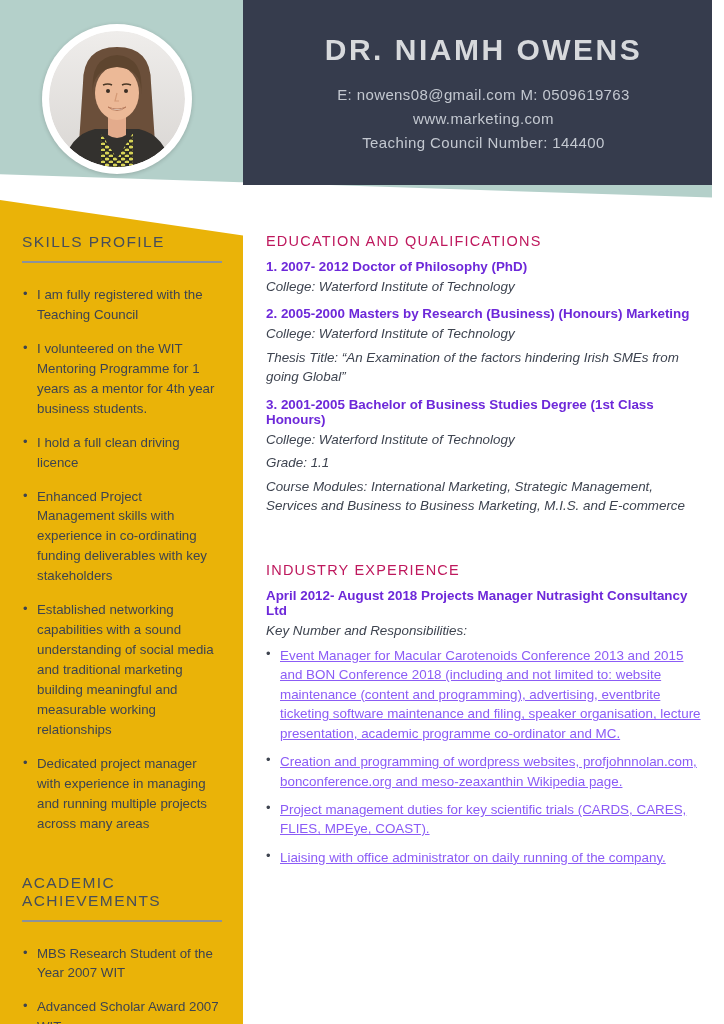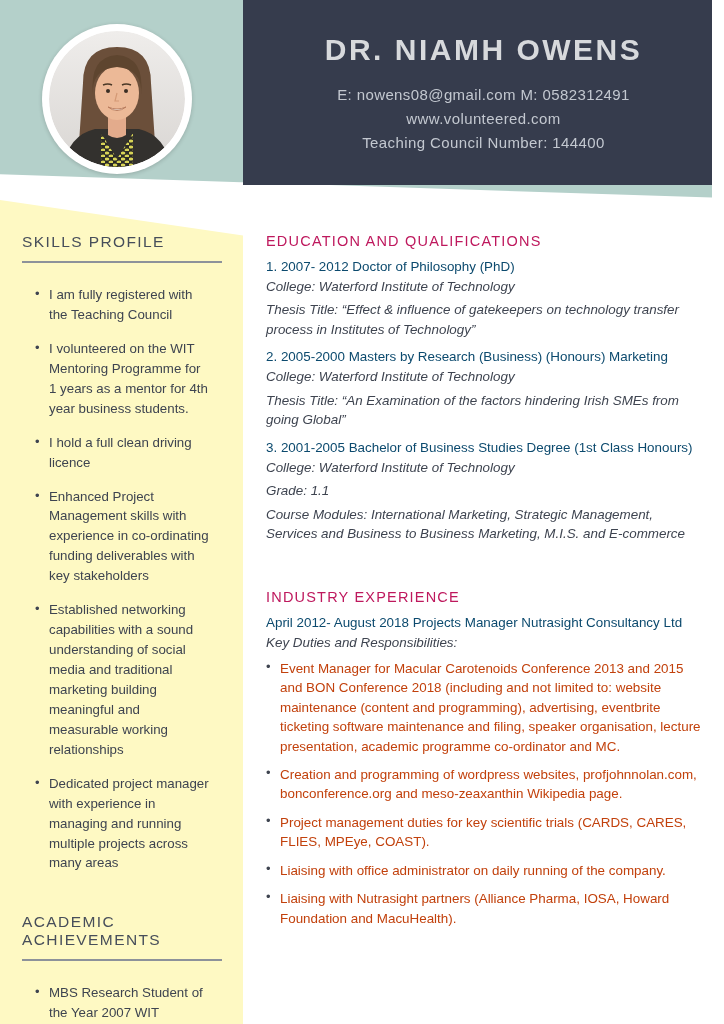--- a/index.html
+++ b/index.html
@@ -61,40 +61,40 @@
     align-items: center;
     justify-content: center;
   }
   .photo-ring svg { border-radius: 50%; display: block; }
 
   
   .sidebar {
     position: absolute;
     left: 0; top: 200px;
     width: 243px; height: 824px;
-    background: #fef9c3;
+    background: #eab308;
     clip-path: polygon(0 0, 100% 4.3%, 100% 100%, 0 100%);
     box-sizing: border-box;
     padding: 33px 21px 0 22px;
   }
   .side-heading {
     font-size: 15.5px;
     font-weight: 400;
     letter-spacing: 1.4px;
     color: #474e5a;
     margin: 0 0 10px 0;
   }
   .side-rule {
     border: none;
     border-top: 2px solid #8d929a;
     margin: 0 0 22px 0;
   }
   .side-list {
     list-style: none;
-    margin: 12px; padding: 0;
+    margin: 0; padding: 0;
   }
   .side-list li {
     position: relative;
     padding-left: 15px;
     font-size: 13.3px;
     line-height: 1.5;
     margin-bottom: 14px;
     color: #3e4450;
   }
   .side-list li::before {
@@ -114,22 +114,22 @@
   }
   .main-heading {
     font-size: 14.5px;
     font-weight: 400;
     letter-spacing: 1.2px;
     color: #be185d;
     margin: 0 0 9px 0;
   }
   .entry-heading {
     font-size: 13.4px;
-    font-weight: normal;
-    color: #0c4a6e;
+    font-weight: bold;
+    color: #6d28d9;
     margin: 10px 0 3px 0;
   }
   .entry-line {
     font-size: 13.4px;
     line-height: 1.45;
     margin: 1px 0 4px 0;
     color: #3e4450;
     font-style: italic;
   }
   .section-gap { margin-top: 46px; }
@@ -137,41 +137,42 @@
     list-style: none;
     margin: 6px 0 0 0;
     padding: 0;
   }
   .main-list li {
     position: relative;
     padding-left: 14px;
     font-size: 13.4px;
     line-height: 1.45;
     margin-bottom: 9px;
-    color: #c2410c;
+    color: #8b5cf6;
+    text-decoration: underline;
   }
   .main-list li::before {
     content: "\2022";
     position: absolute;
     left: 0; top: -1px;
     font-size: 13px;
     color: #3e4450;
   }
 </style>
 </head>
 <body>
 
 <div class="page">
 
   <div class="mint-band"></div>
 
   <div class="navy-header">
     <h1 class="person-name">DR. NIAMH OWENS</h1>
-    <div class="contact-line">E: nowens08@gmail.com M: 0582312491</div>
-    <div class="contact-line">www.volunteered.com</div>
+    <div class="contact-line">E: nowens08@gmail.com M: 0509619763</div>
+    <div class="contact-line">www.marketing.com</div>
     <div class="contact-line">Teaching Council Number: 144400</div>
   </div>
 
   <div class="photo-ring">
     <svg width="136" height="136" viewBox="0 0 136 136">
       <defs>
         <clipPath id="pc">
             <circle cx="68" cy="68" r="68"></circle>
           </clipPath>
         <linearGradient id="bgGrad" x1="0" y1="0" x2="0" y2="1">
@@ -237,45 +238,43 @@
   </aside>
 
   <main class="main-col">
 
     <section>
       <h2 class="main-heading">EDUCATION AND QUALIFICATIONS</h2>
 
       <div>
         <div class="entry-heading">1. 2007- 2012 Doctor of Philosophy (PhD)</div>
         <div class="entry-line">College: Waterford Institute of Technology</div>
-        <div class="entry-line">Thesis Title: “Effect &amp; influence of gatekeepers on technology transfer process in Institutes of Technology”</div>
       </div>
 
       <div>
         <div class="entry-heading">2. 2005-2000 Masters by Research (Business) (Honours) Marketing</div>
         <div class="entry-line">College: Waterford Institute of Technology</div>
         <div class="entry-line">Thesis Title: “An Examination of the factors hindering Irish SMEs from going Global”</div>
       </div>
 
       <div>
         <div class="entry-heading">3. 2001-2005 Bachelor of Business Studies Degree (1st Class Honours)</div>
         <div class="entry-line">College: Waterford Institute of Technology</div>
         <div class="entry-line">Grade: 1.1</div>
         <div class="entry-line">Course Modules: International Marketing, Strategic Management, Services and Business to Business Marketing, M.I.S. and E-commerce</div>
       </div>
     </section>
 
     <section class="section-gap">
       <h2 class="main-heading">INDUSTRY EXPERIENCE</h2>
       <div class="entry-heading">April 2012- August 2018 Projects Manager Nutrasight Consultancy Ltd</div>
-      <div class="entry-line">Key Duties and Responsibilities:</div>
+      <div class="entry-line">Key Number and Responsibilities:</div>
       <ul class="main-list">
         <li>Event Manager for Macular Carotenoids Conference 2013 and 2015 and BON Conference 2018 (including and not limited to: website maintenance (content and programming), advertising, eventbrite ticketing software maintenance and filing, speaker organisation, lecture presentation, academic programme co-ordinator and MC.</li>
         <li>Creation and programming of wordpress websites, profjohnnolan.com, bonconference.org and meso-zeaxanthin Wikipedia page.</li>
         <li>Project management duties for key scientific trials (CARDS, CARES, FLIES, MPEye, COAST).</li>
         <li>Liaising with office administrator on daily running of the company.</li>
-        <li>Liaising with Nutrasight partners (Alliance Pharma, IOSA, Howard Foundation and MacuHealth).</li>
 
       </ul>
     </section>
 
   </main>
 </div>
 
 </body></html>

